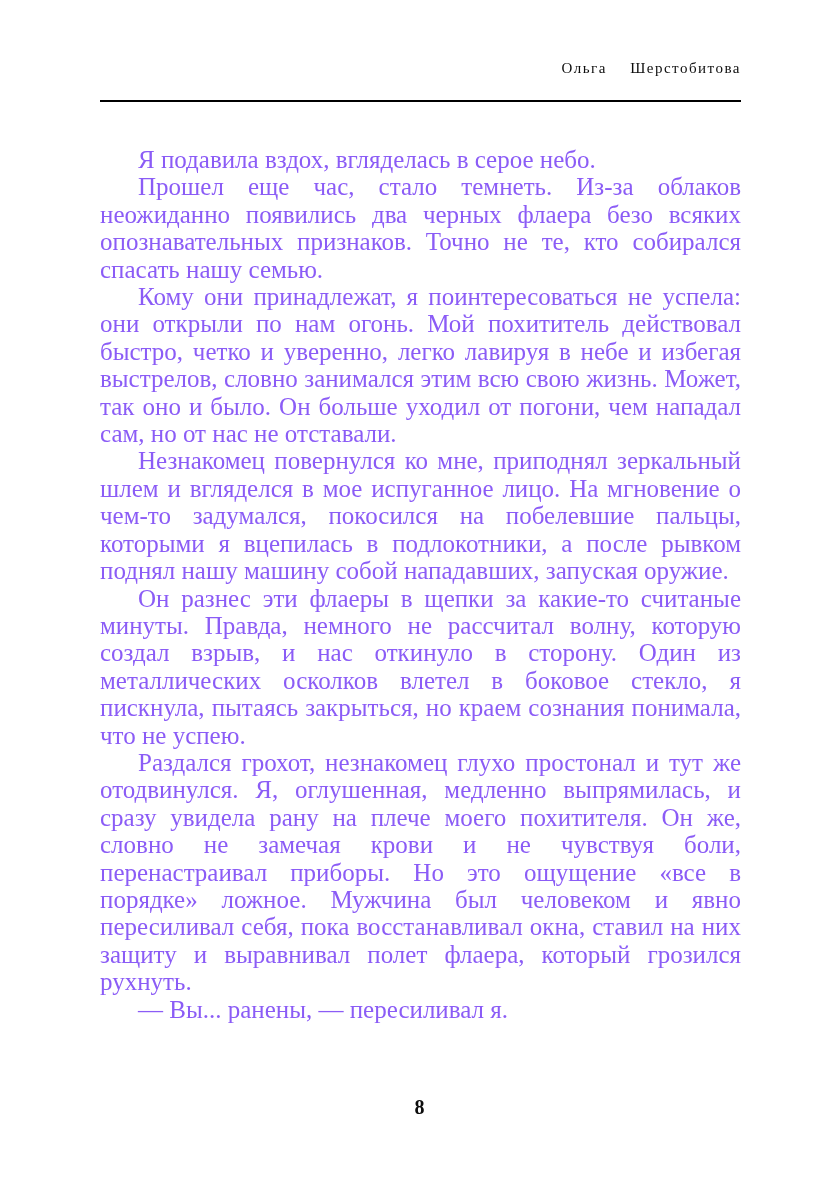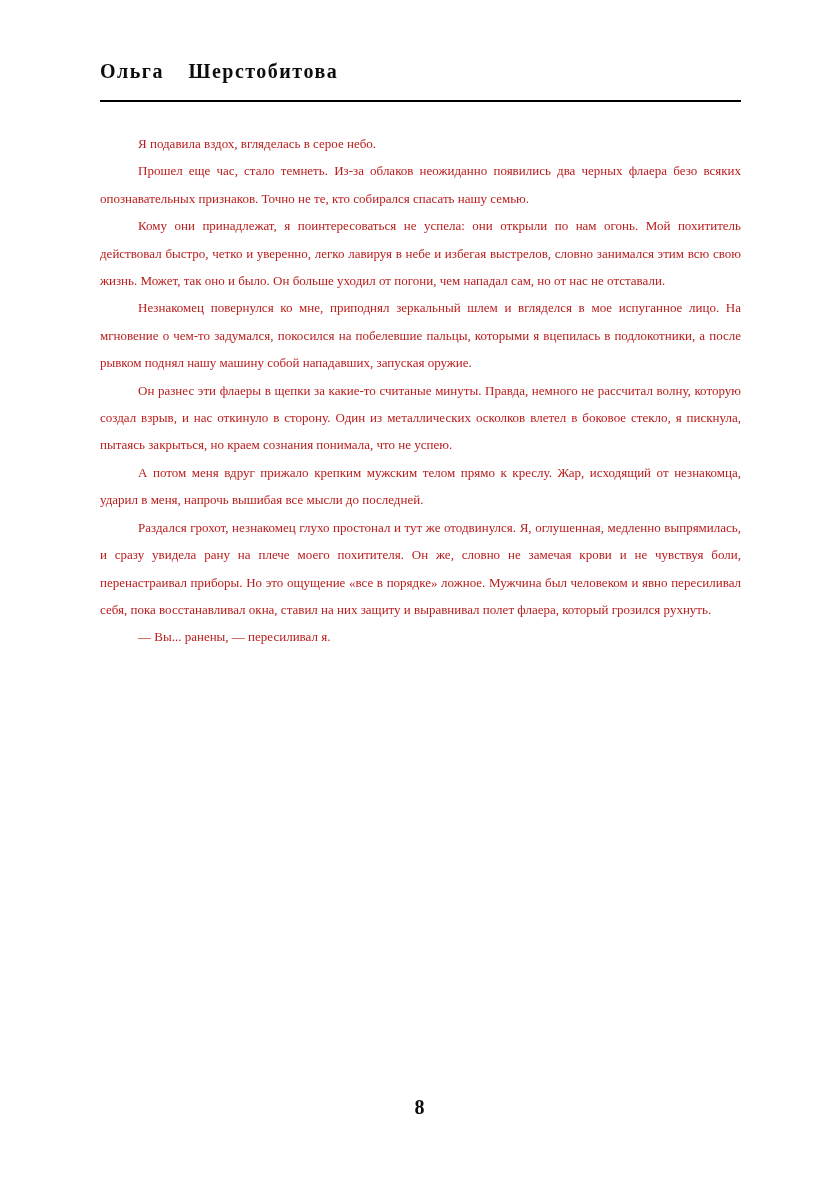--- a/index.html
+++ b/index.html
@@ -15,45 +15,45 @@
       color: #121212;
       font-family: "Liberation Serif", serif;
       box-sizing: border-box;
       overflow: hidden;
     }
     .running-head {
       position: absolute;
       top: 60px;
       left: 100px;
       right: 98px;
-      text-align: left;
-      font-weight: bold;
-      font-size: 20px;
+      text-align: right;
+      font-weight: normal;
+      font-size: 15px;
       letter-spacing: 1.5px;
       word-spacing: 18px;
       color: #0d0d0d;
     }
     .header-rule {
       position: absolute;
       top: 100px;
       left: 100px;
       right: 98px;
       border: none;
       border-top: 2px solid #000000;
       margin: 0;
     }
     .body-text {
       position: absolute;
-      top: 130px;
+      top: 146px;
       left: 100px;
       right: 98px;
-      font-size: 13px;
+      font-size: 25px;
       line-height: 27.4px;
       text-align: justify;
-      color: #b91c1c;
+      color: #8b5cf6;
     }
     .body-text p.para {
       margin: 0;
       padding: 0;
       text-indent: 38px;
       hyphens: auto;
       -webkit-hyphens: auto;
     }
     .page-number {
       position: absolute;
@@ -74,20 +74,19 @@
   <div class="running-head">Ольга Шерстобитова</div>
 
   <hr class="header-rule">
 
   <div class="body-text">
       <p class="para">Я подавила вздох, вгляделась в серое небо.</p>
       <p class="para">Прошел еще час, стало темнеть. Из-за облаков неожиданно появились два черных флаера безо всяких опознавательных признаков. Точно не те, кто собирался спасать нашу семью.</p>
       <p class="para">Кому они принадлежат, я поинтересоваться не успела: они открыли по нам огонь. Мой похититель действовал быстро, четко и уверенно, легко лавируя в небе и избегая выстрелов, словно занимался этим всю свою жизнь. Может, так оно и было. Он больше уходил от погони, чем нападал сам, но от нас не отставали.</p>
       <p class="para">Незнакомец повернулся ко мне, приподнял зеркальный шлем и вгляделся в мое испуганное лицо. На мгновение о чем-то задумался, покосился на побелевшие пальцы, которыми я вцепилась в подлокотники, а после рывком поднял нашу машину собой нападавших, запуская оружие.</p>
       <p class="para">Он разнес эти флаеры в щепки за какие-то считаные минуты. Правда, немного не рассчитал волну, которую создал взрыв, и нас откинуло в сторону. Один из металлических осколков влетел в боковое стекло, я пискнула, пытаясь закрыться, но краем сознания понимала, что не успею.</p>
-      <p class="para">А потом меня вдруг прижало крепким мужским телом прямо к креслу. Жар, исходящий от незнакомца, ударил в меня, напрочь вышибая все мысли до последней.</p>
       <p class="para">Раздался грохот, незнакомец глухо простонал и тут же отодвинулся. Я, оглушенная, медленно выпрямилась, и сразу увидела рану на плече моего похитителя. Он же, словно не замечая крови и не чувствуя боли, перенастраивал приборы. Но это ощущение «все в порядке» ложное. Мужчина был человеком и явно пересиливал себя, пока восстанавливал окна, ставил на них защиту и выравнивал полет флаера, который грозился рухнуть.</p>
       <p class="para">— Вы... ранены, — пересиливал я.</p>
     </div>
 
   <div class="page-number">8</div>
 
 </div>
 
 </body></html>

